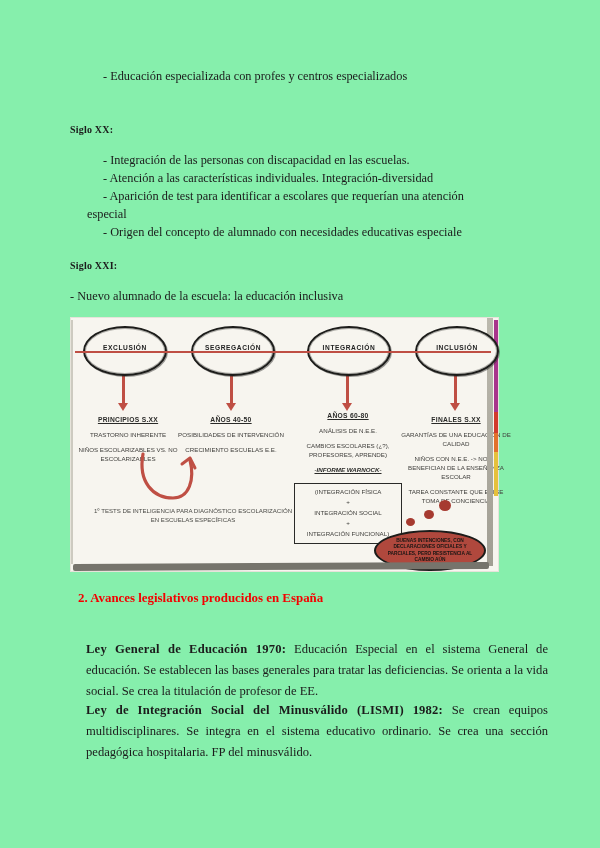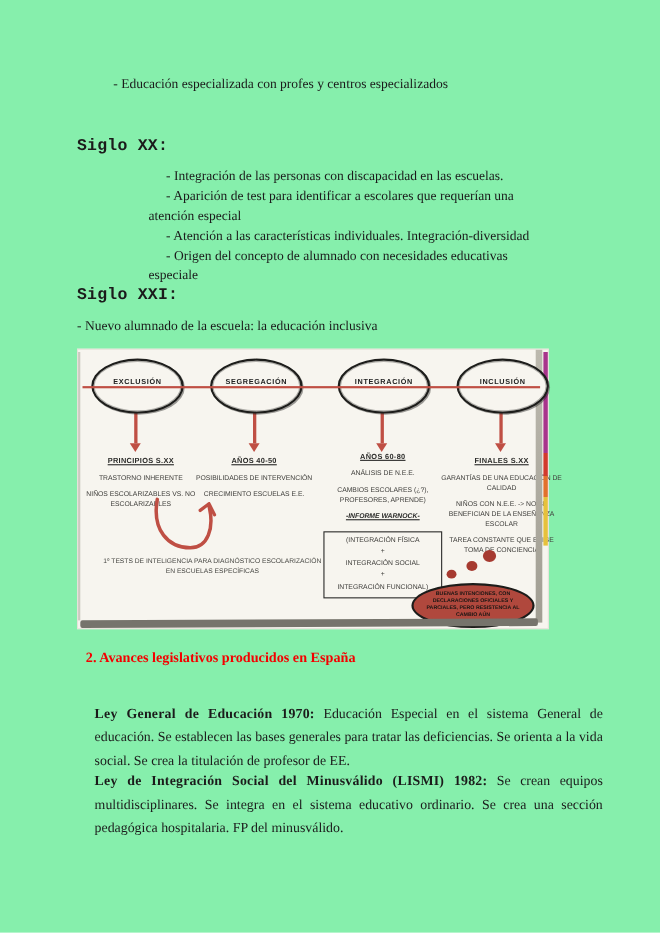--- a/index.html
+++ b/index.html
@@ -4,25 +4,25 @@
 <style>
   html,body { margin:0; padding:0; background:#ffffff; }
   .page {
     position:relative; width:600px; height:848px; background:#86efac;
     font-family:"Liberation Serif", serif; color:#1b1b1b; overflow:hidden;
   }
   .abs { position:absolute; }
 
   
   .intro-bullet { left:103px; top:69px; width:430px; font-size:12.3px; }
-  .h-siglo { font-size:15px; font-weight:bold; letter-spacing:0.2px;font-family:Liberation Mono, monospace; }
+  .h-siglo { font-size:10px; font-weight:bold; letter-spacing:0.2px; }
   .siglo-xx-h { left:70px; top:124px; }
   .siglo-xxi-h { left:70px; top:260px; }
   .bullets { left:87px; top:151px; width:416px; font-size:12.3px; line-height:18px; }
-  .bullets .b-item { text-indent:16px;margin-left:48px; }
+  .bullets .b-item { text-indent:16px; }
   .line-simple { left:70px; top:289px; width:460px; font-size:12.3px; }
 
   .sec2-heading { left:78px; top:591px; width:470px; font-size:12.9px; font-weight:bold; color:#f40000; }
   .law-para { width:462px; font-size:12.6px; line-height:20.8px; text-align:justify; text-align-last:left; margin:16px; }
   .law-para b { letter-spacing:0.2px; }
   .para1 { left:70px; top:623px; }
   .para2 { left:70px; top:684px; }
 
   
   .diagram {
@@ -85,22 +85,22 @@
 <body>
 
 <div class="page">
 
   <div class="abs intro-bullet">- Educación especializada con profes y centros especializados</div>
 
   <div class="abs h-siglo siglo-xx-h">Siglo XX:</div>
 
   <div class="abs bullets">
     <div class="b-item">- Integración de las personas con discapacidad en las escuelas.</div>
+    <div class="b-item">- Atención a las características individuales. Integración-diversidad</div>
     <div class="b-item">- Aparición de test para identificar a escolares que requerían una atención especial</div>
-    <div class="b-item">- Atención a las características individuales. Integración-diversidad</div>
     <div class="b-item">- Origen del concepto de alumnado con necesidades educativas especiale</div>
   </div>
 
   <div class="abs h-siglo siglo-xxi-h">Siglo XXI:</div>
 
   <div class="abs line-simple">- Nuevo alumnado de la escuela: la educación inclusiva</div>
 
   <div class="abs diagram">
 
     <div class="abs timeline"></div>

